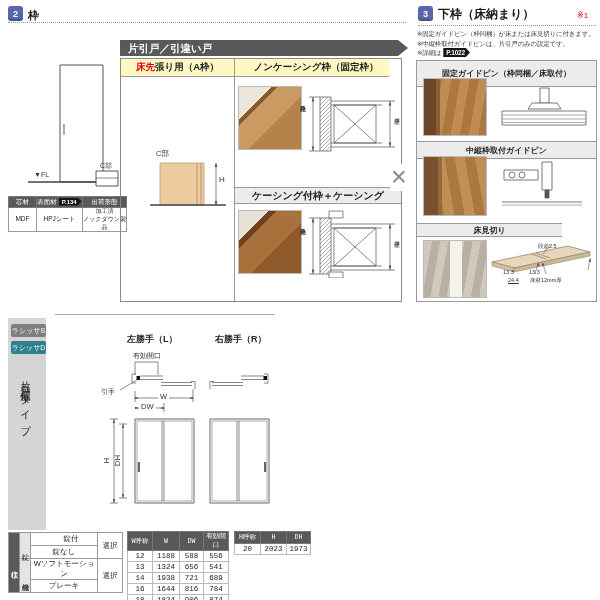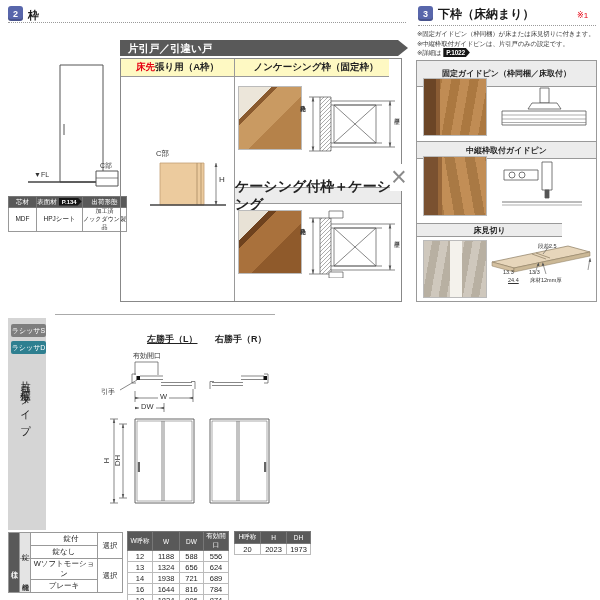--- a/index.html
+++ b/index.html
@@ -40,21 +40,21 @@
   .lbl9{font-size:9px;font-weight:bold;color:#222;}
   .dim7{font-size:7px;color:#333;}
   table{border-collapse:collapse;}
   table.mat{font-size:6.5px;table-layout:fixed;}
   table.mat th{background:#595959;color:#fff;font-weight:normal;border:1px solid #777;height:11px;}
   table.mat td{border:1px solid #999;text-align:center;height:21px;white-space:pre-line;line-height:1.3;}
   table.spec{font-size:7.5px;table-layout:fixed;}
   table.spec td,table.spec th{border:1px solid #999;text-align:center;height:13px;font-weight:normal;background:#fff;}
   table.spec th.dark{background:#595959;color:#fff;}
   table.spec th.gray{background:#e4e4e4;}
-  table.dim{font-size:7.5px;table-layout:fixed;}
+  table.dim{font-size:7.5px;table-layout:fixed;font-family:Liberation Mono, monospace;}
   table.dim th{background:#595959;color:#fff;font-weight:normal;font-size:6.5px;height:12px;border:1px solid #777;}
   table.dim td{border:1px solid #bbb;text-align:center;height:11px;}
   svg line,svg rect,svg polygon,svg path,svg polyline,svg circle{vector-effect:non-scaling-stroke;}
 </style>
 </head>
 <body>
 
 <svg width="0" height="0" style="position:absolute" aria-hidden="true">
   <defs>
     <pattern id="hatch" patternUnits="userSpaceOnUse" width="4" height="4">
@@ -97,21 +97,21 @@
 
   <div class="abs banner" style="left:120px;top:40px;width:288px;height:16px;">片引戸／引違い戸</div>
 
   <div class="abs" style="left:120px;top:58px;width:282px;height:244px;border:1px solid #888;">
     <div class="abs hdr-cell" style="left:0;top:0;width:113px;height:18px;border-bottom:1px solid #999;">
       <span class="red">床先</span>
         <span>張り用（A枠）</span>
     </div>
     <div class="abs hdr-cell" style="left:113px;top:0;width:155px;height:18px;border-bottom:1px solid #999;padding-left:9px;">ノンケーシング枠（固定枠）</div>
     <div class="abs" style="left:113px;top:0;width:0;height:242px;border-left:1px solid #999;"></div>
-    <div class="abs blk-hdr" style="left:114px;top:128px;width:166px;height:17px;font-size:14px;">ケーシング付枠＋ケーシング</div>
+    <div class="abs blk-hdr" style="left:114px;top:128px;width:166px;height:17px;font-size:10px;">ケーシング付枠＋ケーシング</div>
   </div>
 
   <div class="abs dim7" style="left:156px;top:149px;font-size:7.5px;">C部</div>
   <svg class="abs" style="left:148px;top:158px;" width="80" height="50" viewBox="0 0 80 50">
     <rect x="12" y="5" width="44" height="42" fill="#eccb9e" stroke="#c3a075" stroke-width="0.8"></rect>
     <line x1="49" y1="5" x2="49" y2="47" stroke="#a98b63" stroke-width="0.8"></line>
     <line x1="53" y1="5" x2="53" y2="47" stroke="#a98b63" stroke-width="0.8"></line>
     <line x1="2" y1="47" x2="78" y2="47" stroke="#444" stroke-width="1.4"></line>
     <line x1="68" y1="5" x2="68" y2="47" stroke="#555" stroke-width="0.7"></line>
     <polygon points="66.6,9 69.4,9 68,5" fill="#555"></polygon>
@@ -237,21 +237,21 @@
   <div class="abs dimlab" style="left:508px;top:278px;font-size:5.5px;text-decoration:underline;">24.4</div>
   <div class="abs dimlab" style="left:530px;top:278px;font-size:5.5px;">床材12mm厚</div>
 
   <div class="abs" style="left:55px;top:314px;width:220px;border-top:1px solid #aaa;"></div>
 
   <div class="abs" style="left:8px;top:318px;width:38px;height:212px;background:#d5d5d5;"></div>
   <div class="abs tab" style="left:11px;top:324px;width:35px;height:13px;background:#7e7e7e;">ラシッサS</div>
   <div class="abs tab" style="left:11px;top:341px;width:35px;height:13px;background:#2e7f90;">ラシッサD</div>
   <div class="abs vtext" style="left:19px;top:372px;font-size:10.5px;letter-spacing:3px;color:#222;height:150px;">片引戸標準タイプ</div>
 
-  <div class="abs lbl9" style="left:147px;top:333px;text-decoration:underline;">左勝手（L）</div>
+  <div class="abs lbl9" style="left:127px;top:333px;">左勝手（L）</div>
   <div class="abs lbl9" style="left:215px;top:333px;">右勝手（R）</div>
   <div class="abs dim7" style="left:133px;top:351px;">有効開口</div>
 
   <svg class="abs" style="left:100px;top:345px;" width="195" height="72" viewBox="0 0 195 72">
     <g stroke="#555" stroke-width="0.7" fill="none">
       <line x1="35" y1="17" x2="58" y2="17"></line>
       <line x1="35" y1="17" x2="35" y2="30"></line>
         <line x1="58" y1="17" x2="58" y2="30"></line>
 
       <polyline points="36,29 32,29 32,38 36,38"></polyline>
@@ -350,21 +350,21 @@
         <tr>
           <td>12</td>
           <td>1188</td>
           <td>588</td>
           <td>556</td>
         </tr>
         <tr>
           <td>13</td>
           <td>1324</td>
           <td>656</td>
-          <td>624</td>
+          <td>541</td>
         </tr>
         <tr>
           <td>14</td>
           <td>1938</td>
           <td>721</td>
           <td>689</td>
         </tr>
         <tr>
           <td>16</td>
           <td>1644</td>

